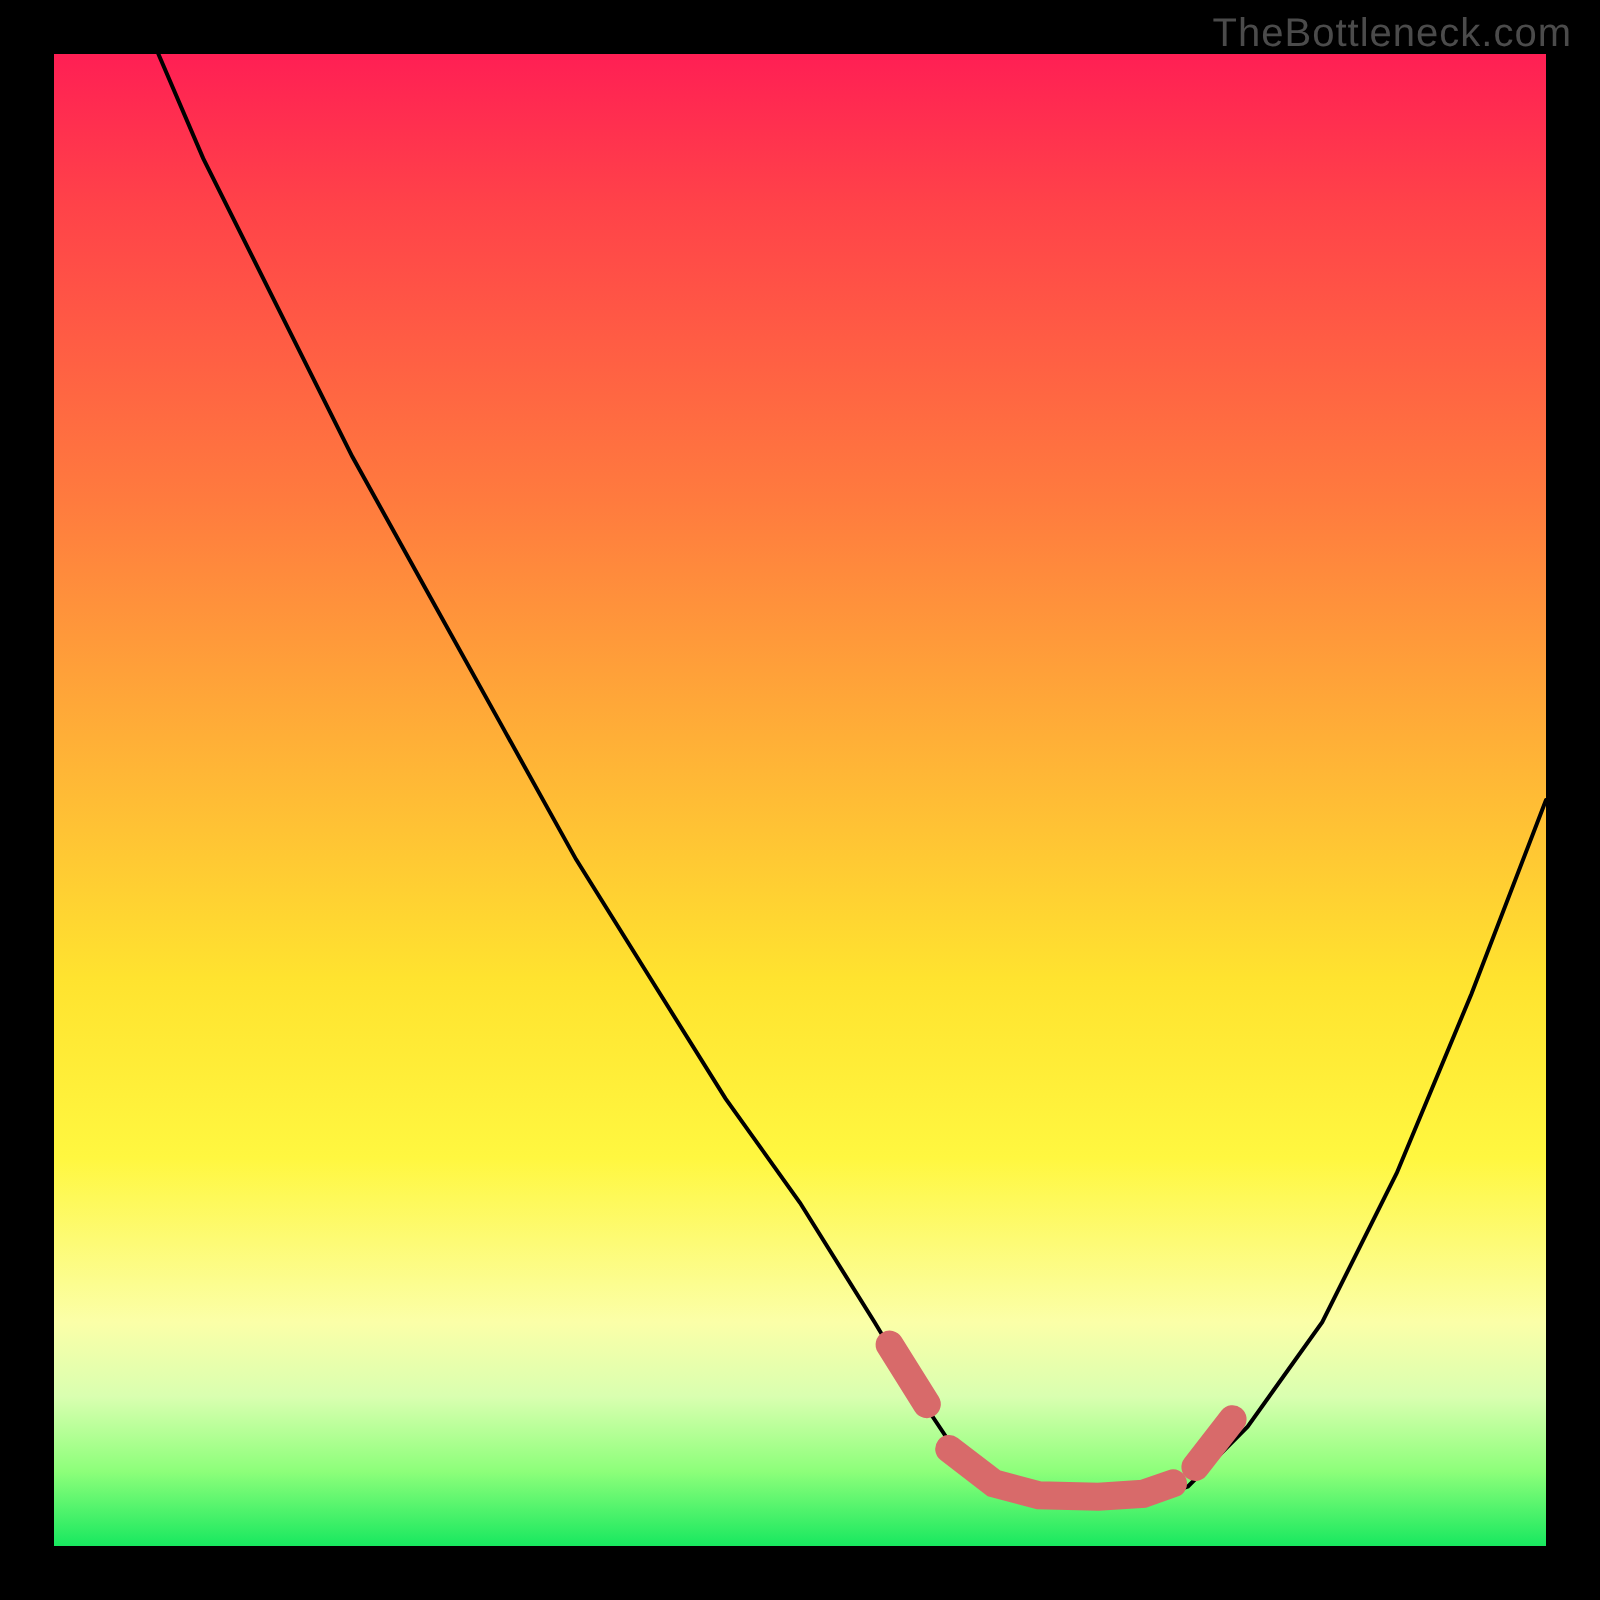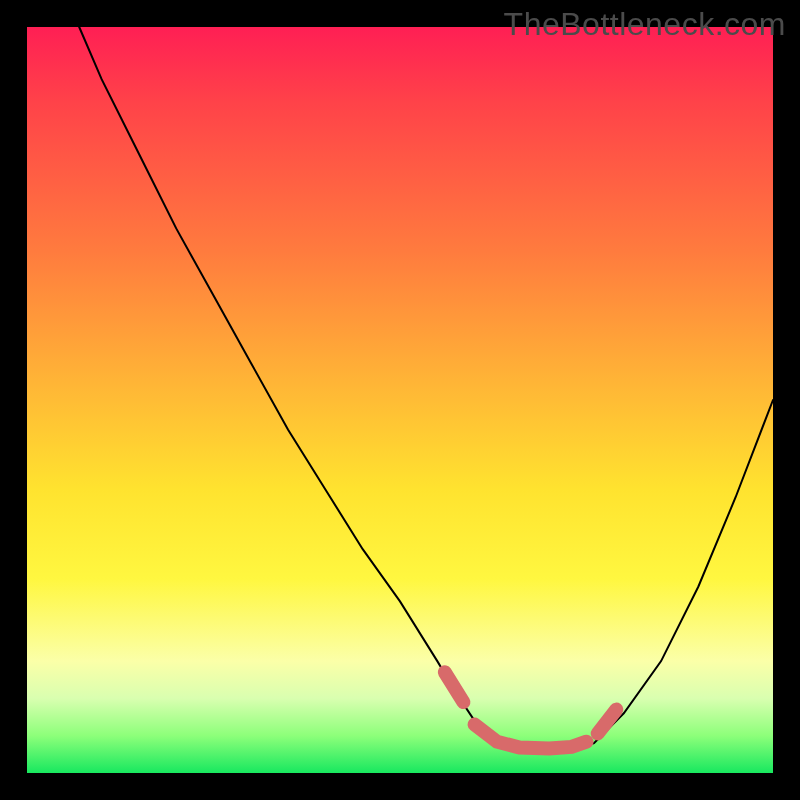--- a/index.html
+++ b/index.html
@@ -15,21 +15,21 @@
     position: relative;
     width: 800px;
     height: 800px;
     background: #000;
   }
   .watermark {
     position: absolute;
     top: 6px;
     right: 14px;
     color: #4b4b4b;
-    font-size: 32px;
+    font-size: 20px;
     font-weight: 400;
     letter-spacing: 0.5px;
     z-index: 5;
   }
   .plot {
     position: absolute;
     left: 27px;
     top: 27px;
     width: 746px;
     height: 746px;

